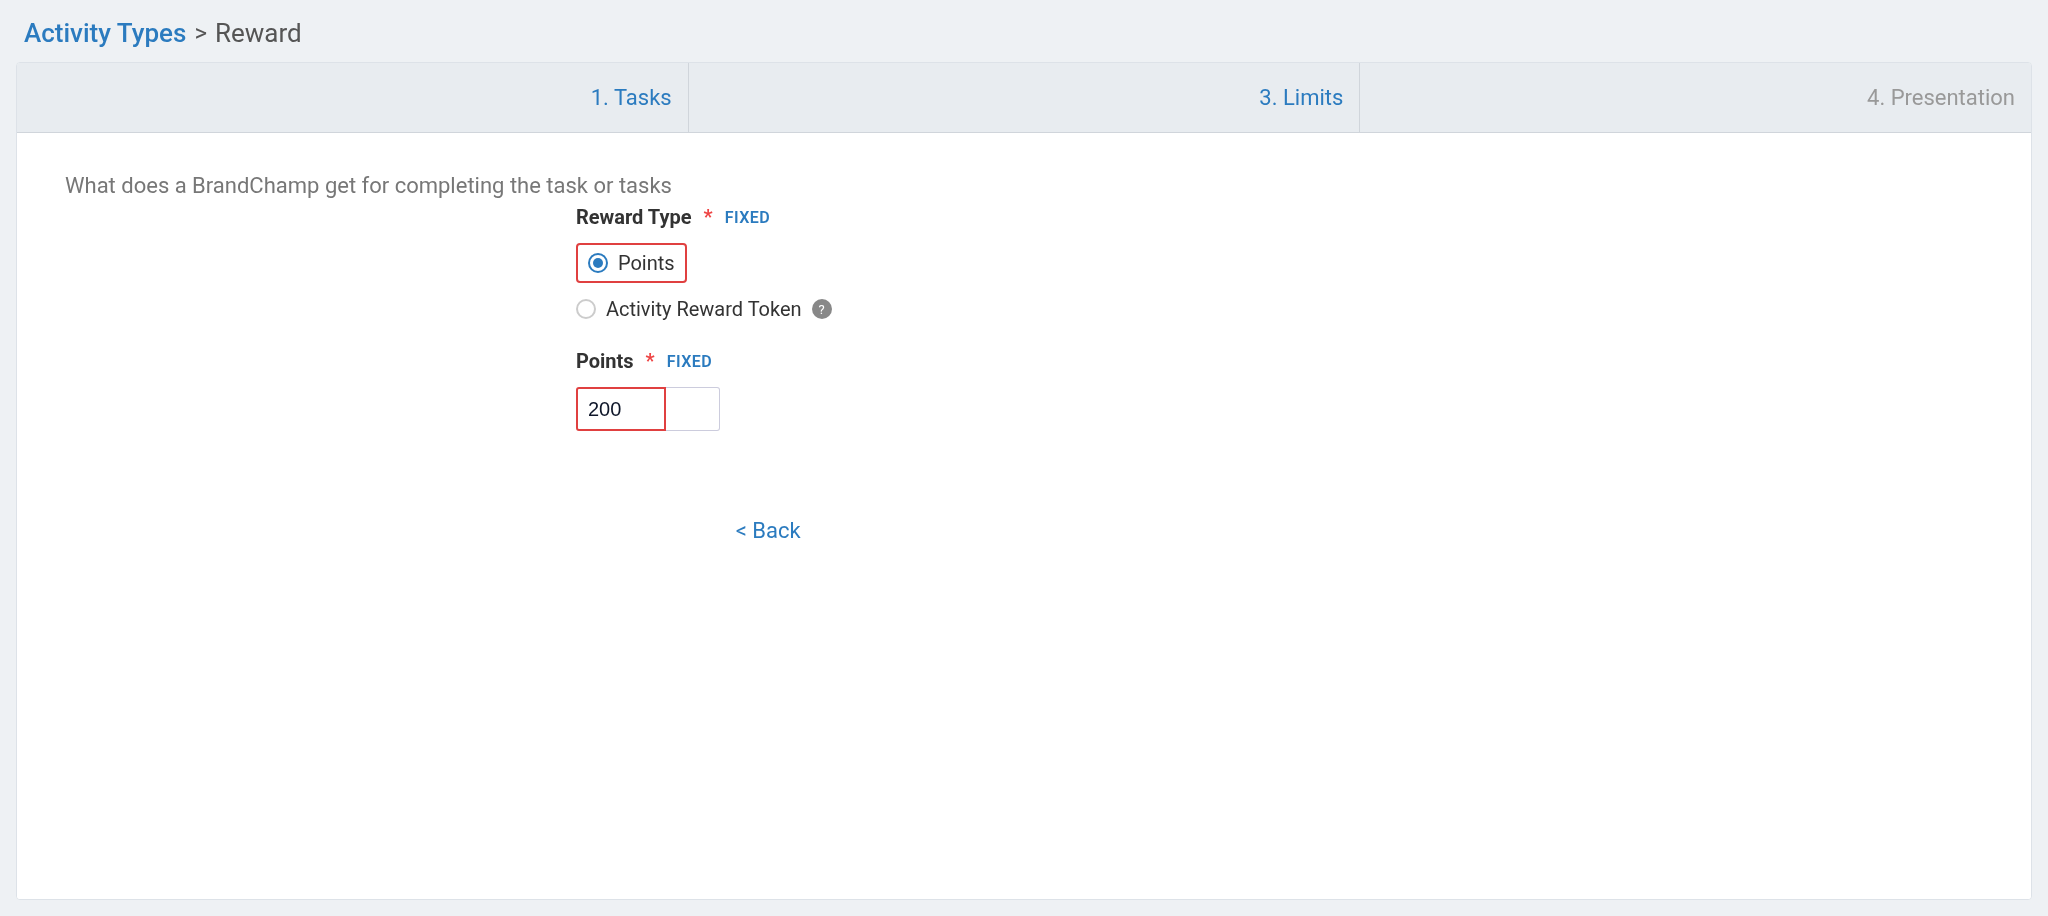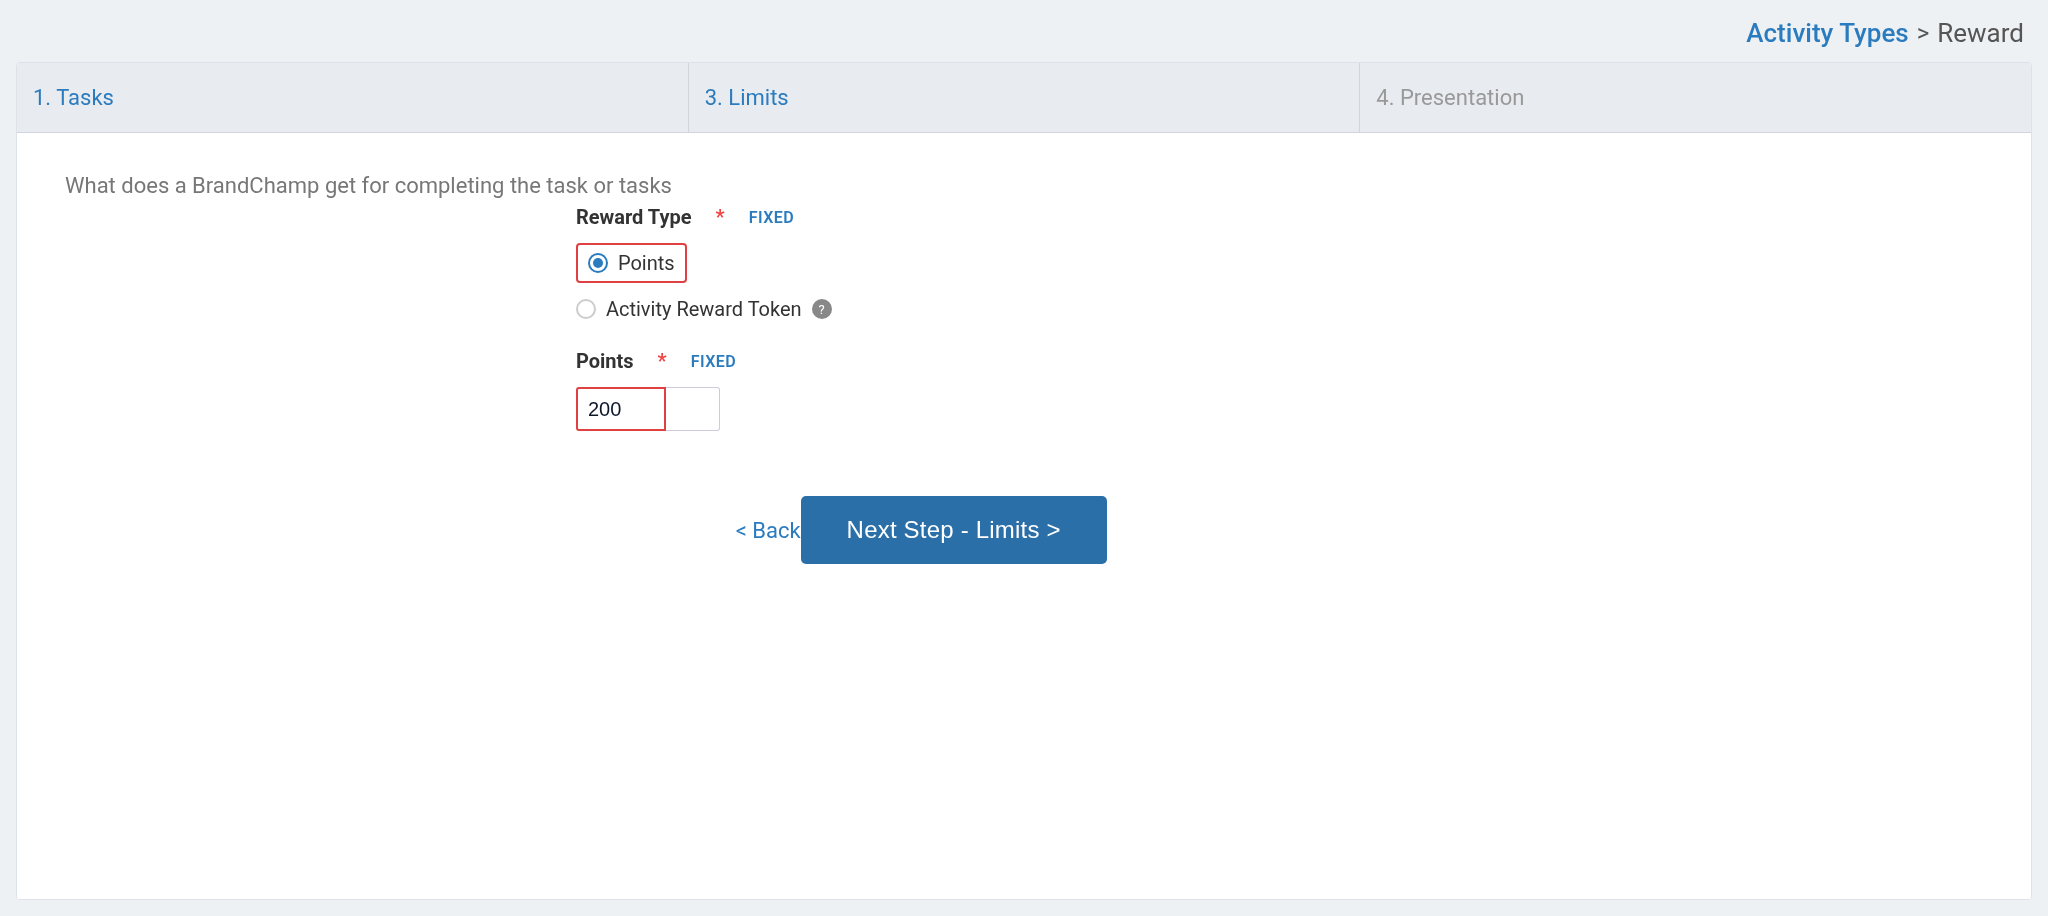--- a/index.html
+++ b/index.html
@@ -24,21 +24,20 @@
       flex-direction: column;
     }
 
     
     .breadcrumb-bar {
       padding: 18px 24px 14px 24px;
       background: #eef1f4;
       display: flex;
       align-items: center;
       gap: 8px;
-      justify-content: flex-end;
     }
 
     .breadcrumb-link {
       color: #2b7bbf;
       font-size: 26px;
       font-weight: 500;
       cursor: pointer;
       text-decoration: none;
     }
 
@@ -67,21 +66,21 @@
     
     .tabs-bar {
       display: flex;
       background: #e8ecf0;
       border-bottom: 1px solid #d0d5db;
     }
 
     .tab {
       flex: 1;
       padding: 22px 16px;
-      text-align: left;
+      text-align: right;
       font-size: 22px;
       cursor: pointer;
       color: #2b7bbf;
       background: #e8ecf0;
       border-right: 1px solid #d0d5db;
     }
 
     .tab:last-child {
       border-right: none;
     }
@@ -131,21 +130,21 @@
     
     .field-group {
       display: flex;
       flex-direction: column;
       gap: 14px;
     }
 
     .field-label {
       display: flex;
       align-items: center;
-      gap: 24px;
+      gap: 12px;
       font-size: 20px;
       font-weight: 700;
       color: #333;
     }
 
     .required-star {
       color: #e44;
       font-size: 20px;
     }
 
@@ -336,17 +335,16 @@
           <div class="points-input-row">
             <input type="text" class="points-input" value="200" style="">
             <div class="points-input-extra"></div>
           </div>
         </div>
       </div>
 
       <div class="bottom-divider"></div>
       <div class="bottom-actions">
         <a class="back-link">&lt; Back</a>
-        <button class="next-button">Next Step - Limits &gt;</button>
       </div>
     </div>
   </div>
 </div>
 
 </body></html>

